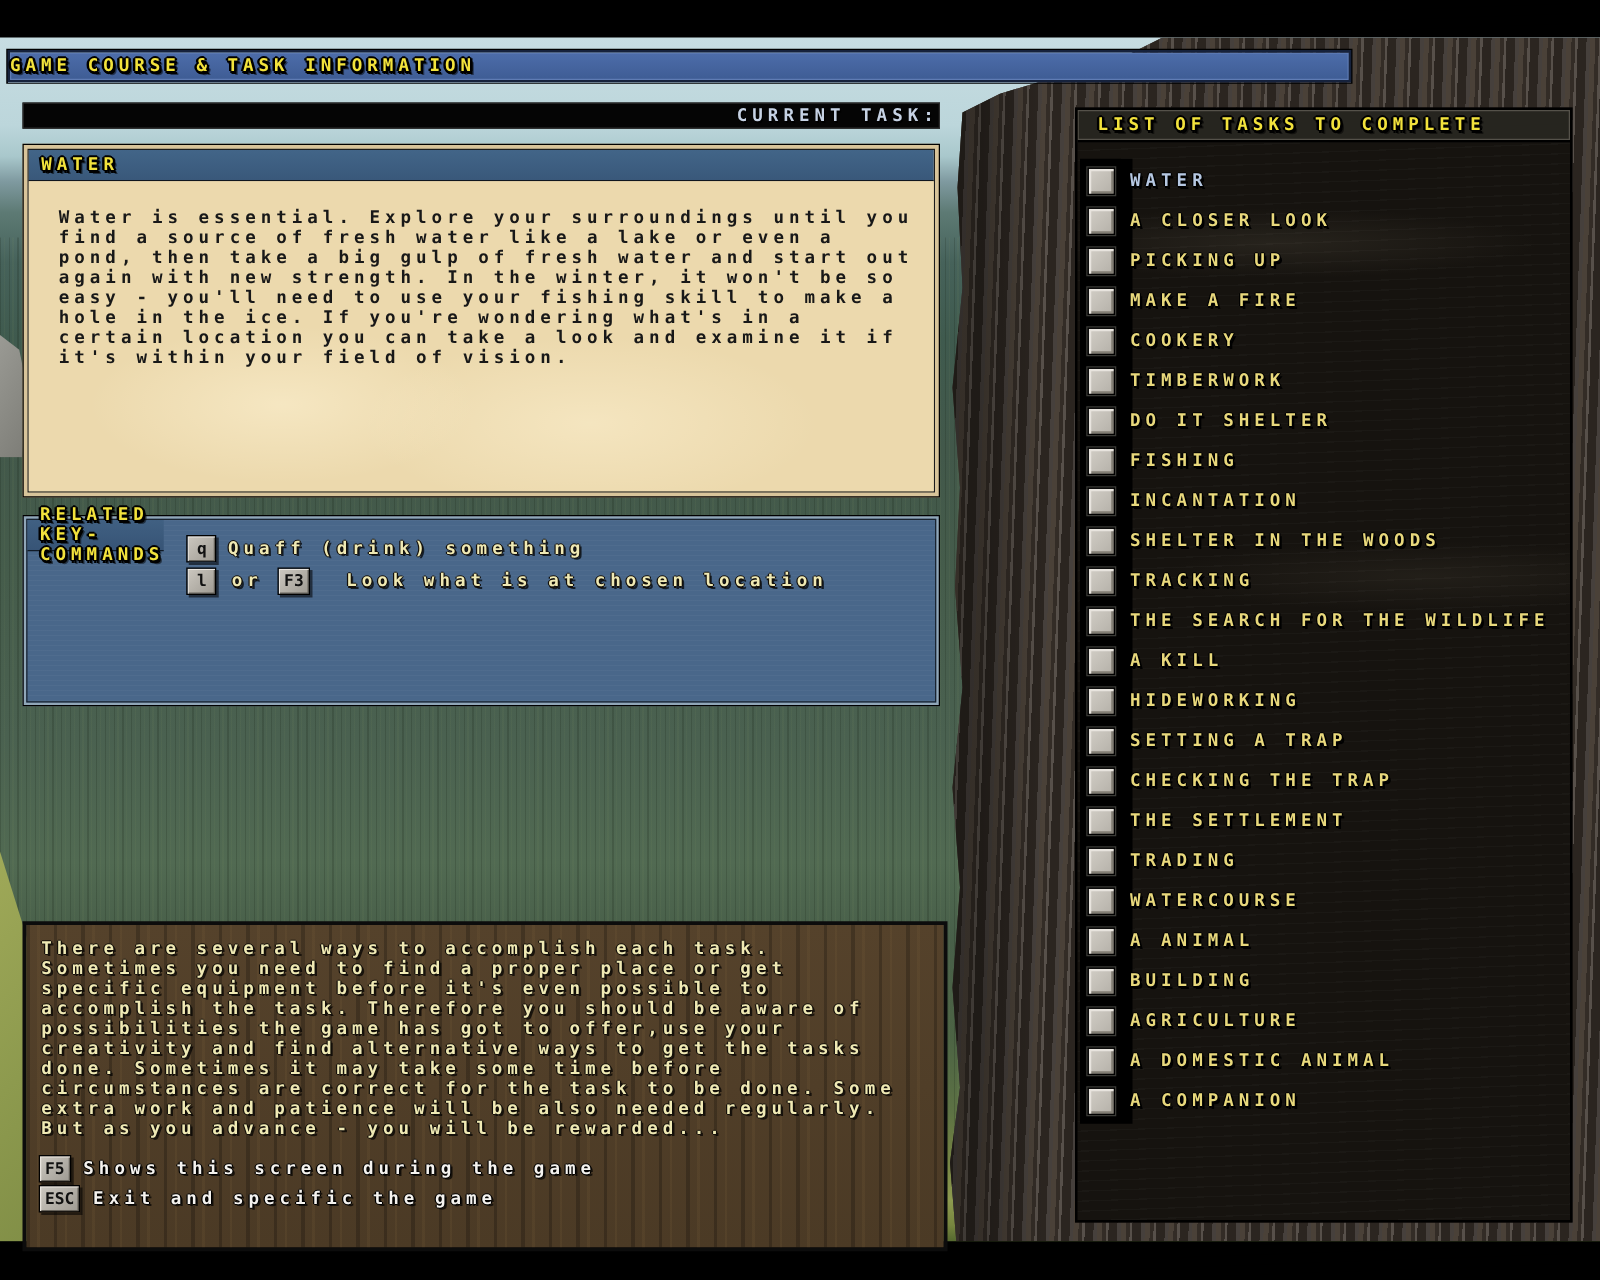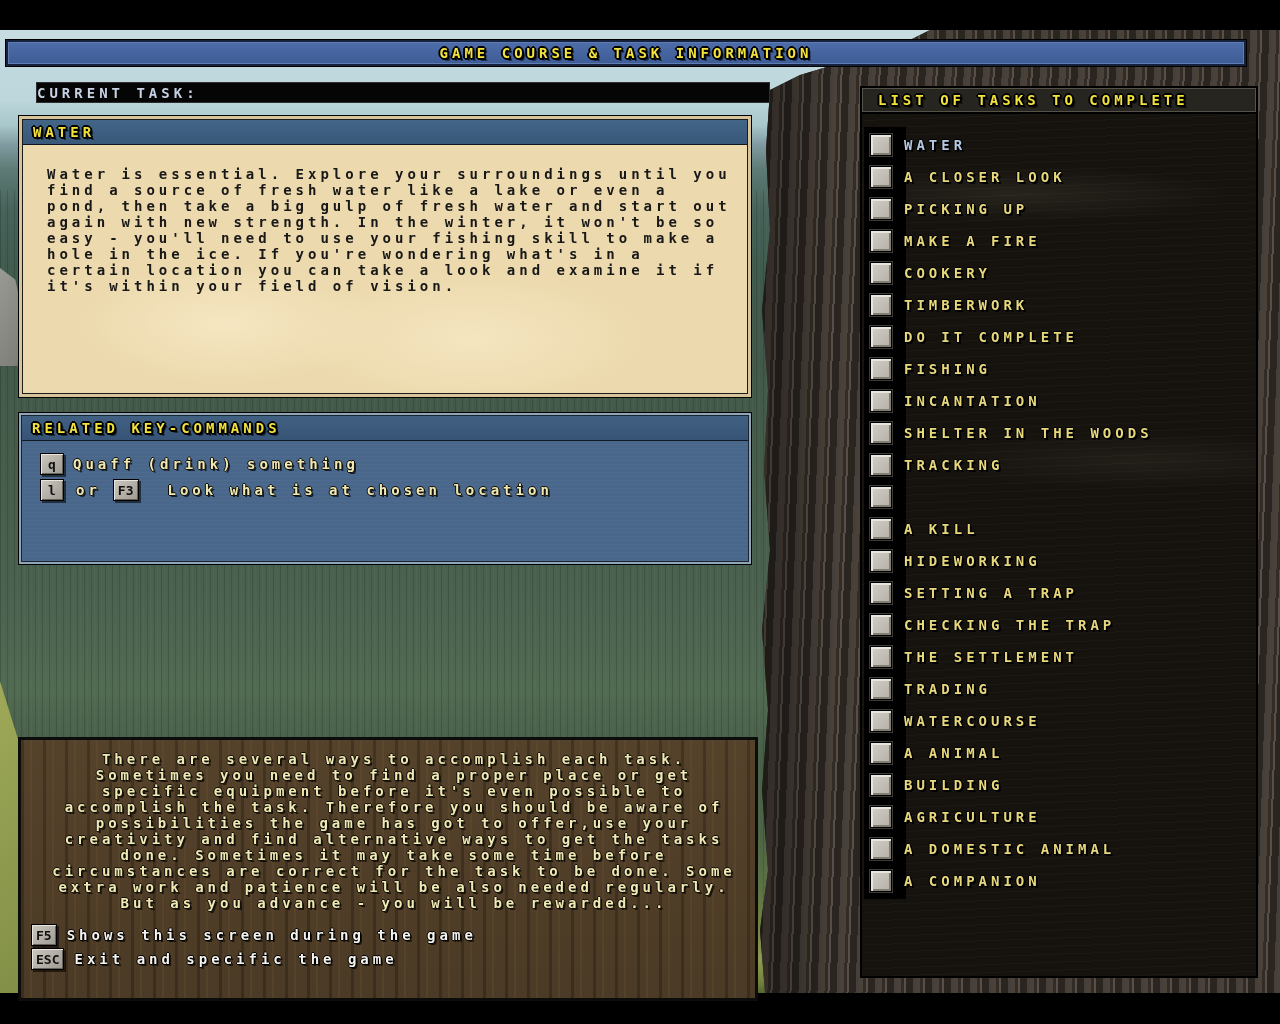--- a/index.html
+++ b/index.html
@@ -36,28 +36,28 @@
   .px{letter-spacing:4px;font-size:14px;line-height:16px;}
   .outline-yellow{color:#f2e23c;
     text-shadow:-2px 0 #000,2px 0 #000,0 -2px #000,0 2px #000,-1px -1px #000,1px -1px #000,
       -1px 1px #000,1px 1px #000,2px 2px #000,3px 3px 0 rgba(0,0,0,.5);}
   .outline-paleyellow{color:#efe9b4;
     text-shadow:-1px 0 #14100a,1px 0 #14100a,0 -1px #14100a,0 1px #14100a,2px 2px 0 rgba(0,0,0,.7);}
   .outline-white{color:#f4f2ee;
     text-shadow:-1px 0 #000,1px 0 #000,0 -1px #000,0 1px #000,2px 2px 0 rgba(0,0,0,.7);}
 
   
-  .title-bar{position:absolute;left:6px;top:40px;width:1240px;height:26px;box-sizing:border-box;
+  .title-bar{position:absolute;left:6px;top:40px;width:1075px;height:26px;box-sizing:border-box;
     background:linear-gradient(#4d6daa,#3e5c94);border:2px solid #16223c;
     box-shadow:0 0 0 1px #000, inset 0 0 0 1px #5f7cb4;
-    display:flex;align-items:center;justify-content:center;}
-
-  
-  .current-task-bar{position:absolute;left:36px;top:82px;width:734px;height:21px;box-sizing:border-box;
-    background:#050505;border:1px solid #2e2e2e;display:flex;align-items:center;}
+    display:flex;align-items:center;}
+
+  
+  .current-task-bar{position:absolute;left:18px;top:82px;width:734px;height:21px;box-sizing:border-box;
+    background:#050505;border:1px solid #2e2e2e;display:flex;align-items:center;padding-left:14px;justify-content:flex-end;}
   .current-task-bar .lbl{color:#c6d2e4;font-size:14px;letter-spacing:4px;
     text-shadow:1px 1px 0 #000;}
 
   
   .water-panel{position:absolute;left:18px;top:115px;width:734px;height:283px;box-sizing:border-box;
     border:1px solid #000;background:#d8c49a;padding:3px;}
   .water-inner{width:100%;height:100%;box-sizing:border-box;border:1px solid #1c1c1c;
     display:flex;flex-direction:column;background:#ecd9ad;}
   .water-header{height:24px;flex:0 0 24px;background:linear-gradient(#426588,#39587a);
     border-bottom:1px solid #10161e;display:flex;align-items:center;padding-left:10px;}
@@ -65,42 +65,42 @@
       radial-gradient(220px 90px at 28% 72%, rgba(255,244,214,.5), transparent 70%),
       radial-gradient(260px 100px at 62% 78%, rgba(255,244,214,.45), transparent 70%),
       #ecd9ad;
     padding:9px 0 0 12px;}
   .water-body .desc{margin:12px;color:#181818;white-space:pre-line;font-size:14px;line-height:16px;letter-spacing:4px;}
 
   
   .keys-panel{position:absolute;left:18px;top:412px;width:734px;height:153px;box-sizing:border-box;
     border:1px solid #000;background:#90a6b8;padding:2px;}
   .keys-inner{width:100%;height:100%;box-sizing:border-box;border:1px solid #1a2430;
-    display:flex;flex-direction:column;
+    display:flex;flex-direction:row;
     background:
       repeating-linear-gradient(0deg, rgba(255,255,255,.03) 0 1px, transparent 1px 4px),
       #49678a;}
   .keys-header{height:24px;flex:0 0 24px;background:linear-gradient(#406082,#375476);
     border-bottom:1px solid #101a26;display:flex;align-items:center;padding-left:10px;}
   .keys-body{flex:1;padding-top:10px;}
   .kc-row{display:flex;align-items:center;height:26px;margin-left:18px;}
 
   
   .key{display:inline-flex;align-items:center;justify-content:center;min-width:14px;height:18px;
     padding:1px 4px;background:linear-gradient(135deg,#ccc8c0,#9e9a92);
     border:1px solid #000;color:#111;font-size:13px;font-weight:bold;letter-spacing:0;
     box-shadow:inset 1px 1px 0 #e9e5df, inset -1px -1px 0 #66625a, 2px 2px 0 rgba(0,0,0,.55);}
 
   
   .info-panel{position:absolute;left:18px;top:737px;width:740px;height:264px;box-sizing:border-box;
     border:3px solid #0c0c0c;
     background:
       repeating-linear-gradient(90deg, rgba(0,0,0,.22) 0 3px, transparent 3px 9px,
         rgba(122,96,58,.18) 9px 11px, transparent 11px 22px),
-      linear-gradient(#55422b,#4b3a25); text-align: center;}
+      linear-gradient(#55422b,#4b3a25);}
   .info-panel .para{margin:0;padding:11px 0 0 12px;white-space:pre-line;
     font-size:14px;line-height:16px;letter-spacing:4px;}
   .shortcut-row{display:flex;align-items:center;height:24px;margin-left:10px;}
   .shortcut-row:first-of-type{margin-top:12px;}
   .shortcut-row .sc-text{margin-left:10px;font-size:14px;letter-spacing:4px;}
 
   
   .tasks-panel{position:absolute;left:860px;top:86px;width:398px;height:892px;box-sizing:border-box;
     border:2px solid #000;
     background:
@@ -229,21 +229,21 @@
     <span class="task-label">COOKERY</span>
   </div>
 
   <div class="task-item">
     <span class="task-checkbox" aria-checked="false"></span>
     <span class="task-label">TIMBERWORK</span>
   </div>
 
   <div class="task-item">
     <span class="task-checkbox" aria-checked="false"></span>
-    <span class="task-label">DO IT COMPLETE</span>
+    <span class="task-label">DO IT SHELTER</span>
   </div>
 
   <div class="task-item">
     <span class="task-checkbox" aria-checked="false"></span>
     <span class="task-label">FISHING</span>
   </div>
 
   <div class="task-item">
     <span class="task-checkbox" aria-checked="false"></span>
     <span class="task-label">INCANTATION</span>
@@ -254,20 +254,21 @@
     <span class="task-label">SHELTER IN THE WOODS</span>
   </div>
 
   <div class="task-item">
     <span class="task-checkbox" aria-checked="false"></span>
     <span class="task-label">TRACKING</span>
   </div>
 
   <div class="task-item">
     <span class="task-checkbox" aria-checked="false"></span>
+    <span class="task-label">THE SEARCH FOR THE WILDLIFE</span>
   </div>
 
   <div class="task-item">
     <span class="task-checkbox" aria-checked="false"></span>
     <span class="task-label">A KILL</span>
   </div>
 
   <div class="task-item">
     <span class="task-checkbox" aria-checked="false"></span>
     <span class="task-label">HIDEWORKING</span>

